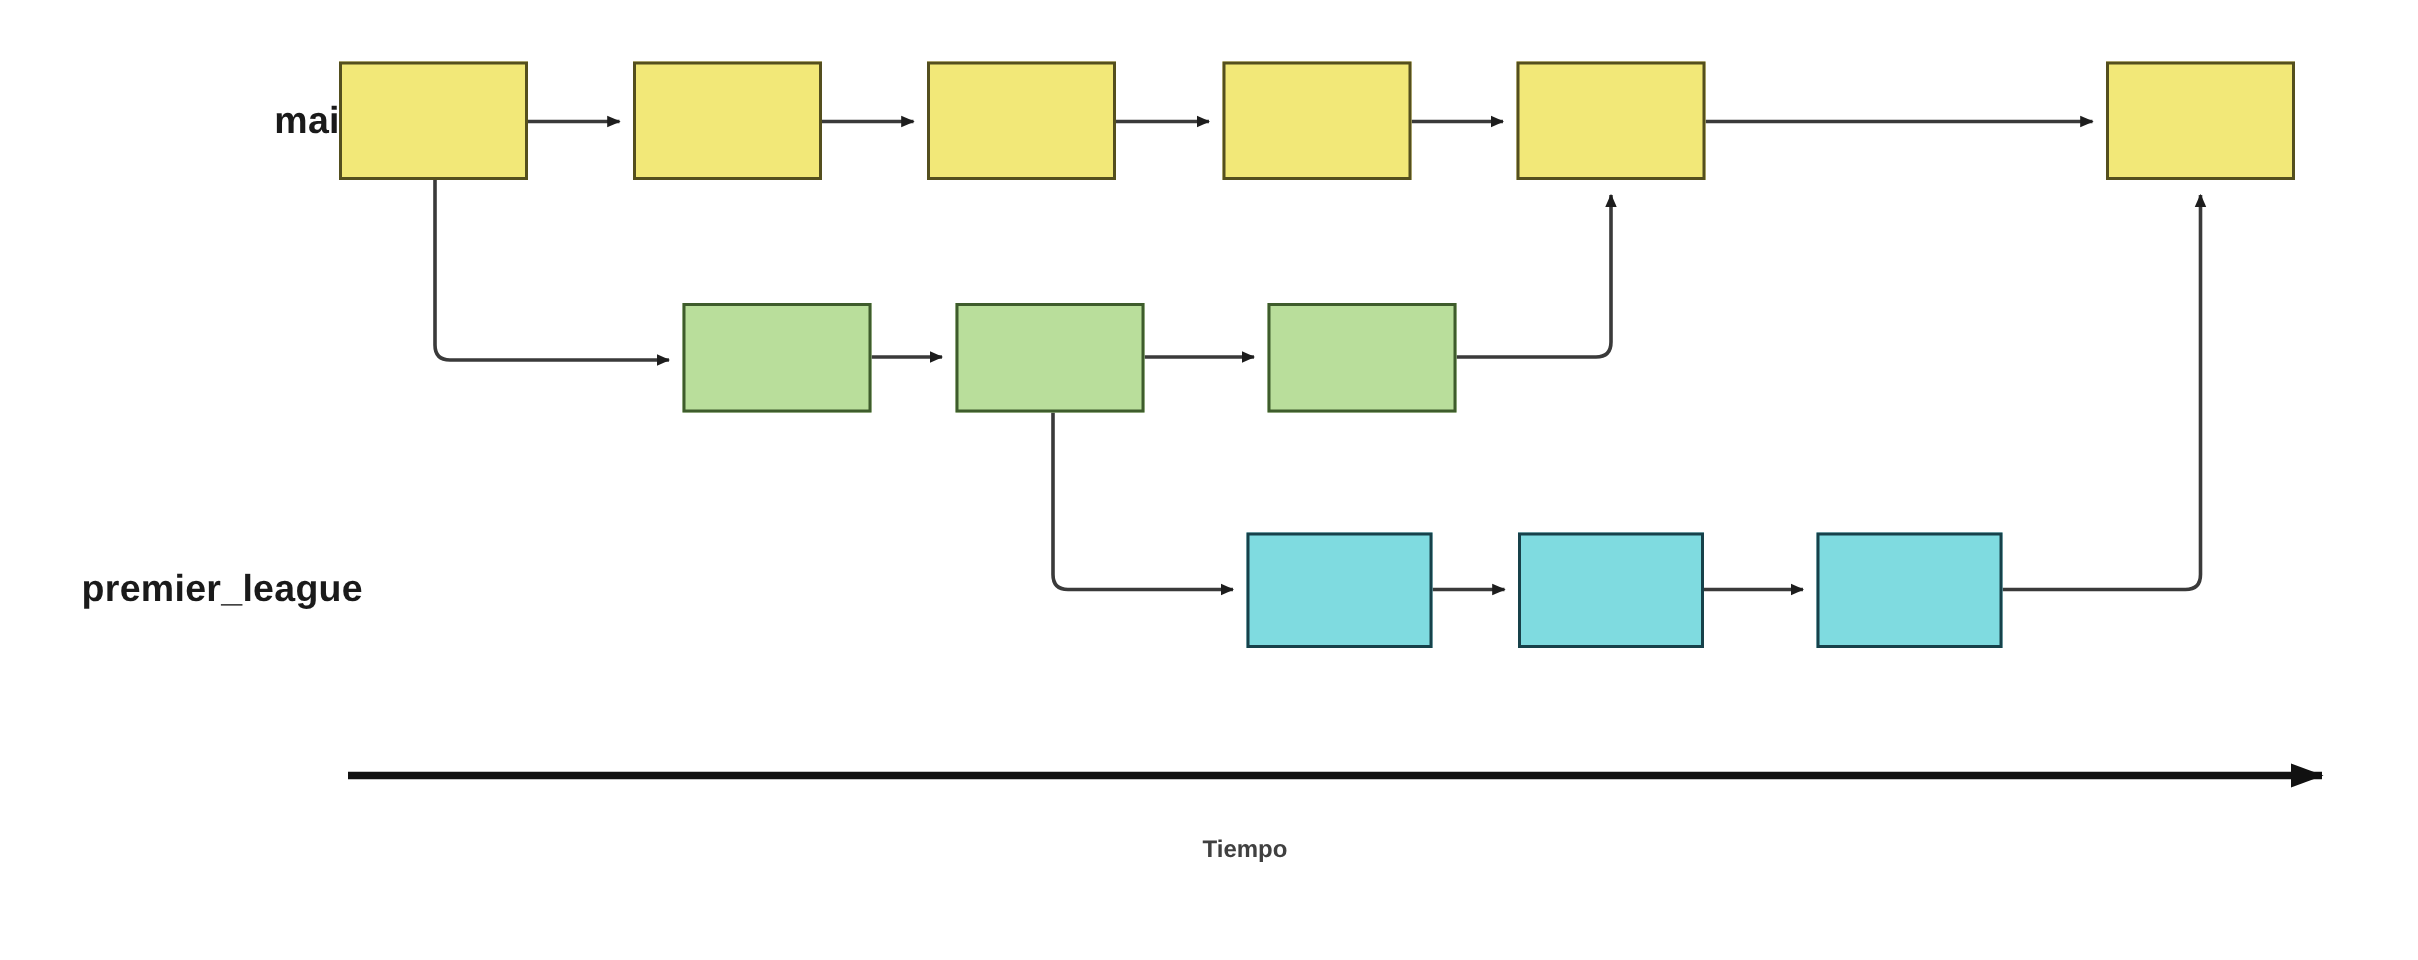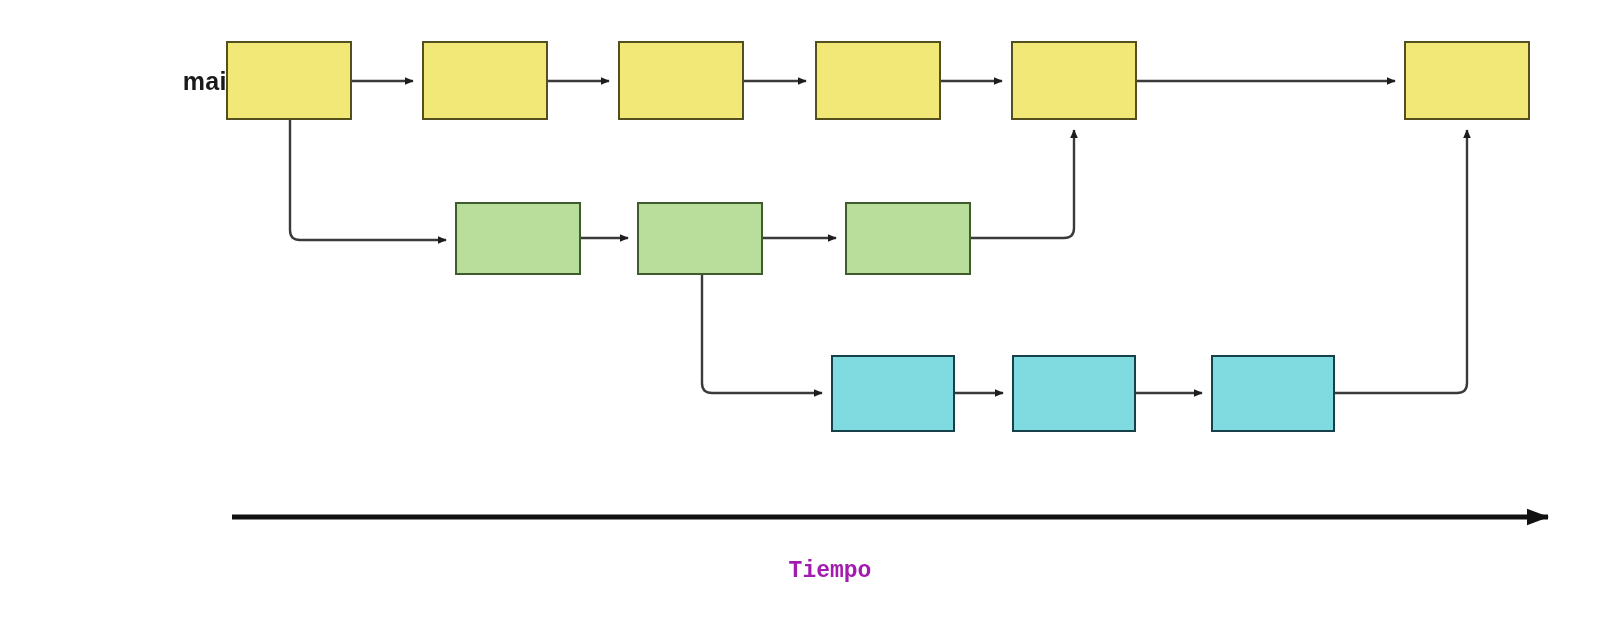--- a/index.html
+++ b/index.html
@@ -23,25 +23,24 @@
     font-size: 25px;
     color: #1a1a1a;
     text-align: right;
     white-space: nowrap;
     transform: translateY(-50%);
     letter-spacing: 0.2px;
   }
   .axis-label {
     position: absolute;
     font-weight: bold;
-    font-size: 23px;
-    color: #a21caf;
+    font-size: 16px;
+    color: #404040;
     text-align: center;
     white-space: nowrap;
-    font-family: Liberation Mono, monospace;
   }
   .commit-box {
     position: absolute;
     box-sizing: border-box;
   }
   .svg-layer {
     position: absolute;
     left: 0;
     top: 0;
     width: 1612px;
@@ -87,20 +86,21 @@
     <path d="M 702,275 L 702,383 Q 702,393 712,393 L 822,393" stroke="#3a3a3a" stroke-width="2.4" fill="none" marker-end="url(#arrowhead)"></path>
 
     <path d="M 971,238 L 1064,238 Q 1074,238 1074,228 L 1074,130" stroke="#3a3a3a" stroke-width="2.4" fill="none" marker-end="url(#arrowhead)"></path>
 
     <path d="M 1335,393 L 1457,393 Q 1467,393 1467,383 L 1467,130" stroke="#3a3a3a" stroke-width="2.4" fill="none" marker-end="url(#arrowhead)"></path>
 
     <line x1="232" y1="517" x2="1548" y2="517" stroke="#111111" stroke-width="5" marker-end="url(#axisarrow)"></line>
   </svg>
 
   <div class="branch-label" style="left:0; width:242px; top:81px;">main</div>
+  <div class="branch-label" style="left:0; width:242px; top:393px;">premier_league</div>
 
   <div class="commit-box" style="left:226px; top:41px; width:126px; height:79px; background:#f2e878; border:2.5px solid #544f1e;"></div>
   <div class="commit-box" style="left:422px; top:41px; width:126px; height:79px; background:#f2e878; border:2.5px solid #544f1e;"></div>
   <div class="commit-box" style="left:618px; top:41px; width:126px; height:79px; background:#f2e878; border:2.5px solid #544f1e;"></div>
   <div class="commit-box" style="left:815px; top:41px; width:126px; height:79px; background:#f2e878; border:2.5px solid #544f1e;"></div>
   <div class="commit-box" style="left:1011px; top:41px; width:126px; height:79px; background:#f2e878; border:2.5px solid #544f1e;"></div>
   <div class="commit-box" style="left:1404px; top:41px; width:126px; height:79px; background:#f2e878; border:2.5px solid #544f1e;"></div>
 
   <div class="commit-box" style="left:455px; top:202px; width:126px; height:73px; background:#b9de9b; border:2.5px solid #3e5c2c;"></div>
   <div class="commit-box" style="left:637px; top:202px; width:126px; height:73px; background:#b9de9b; border:2.5px solid #3e5c2c;"></div>

